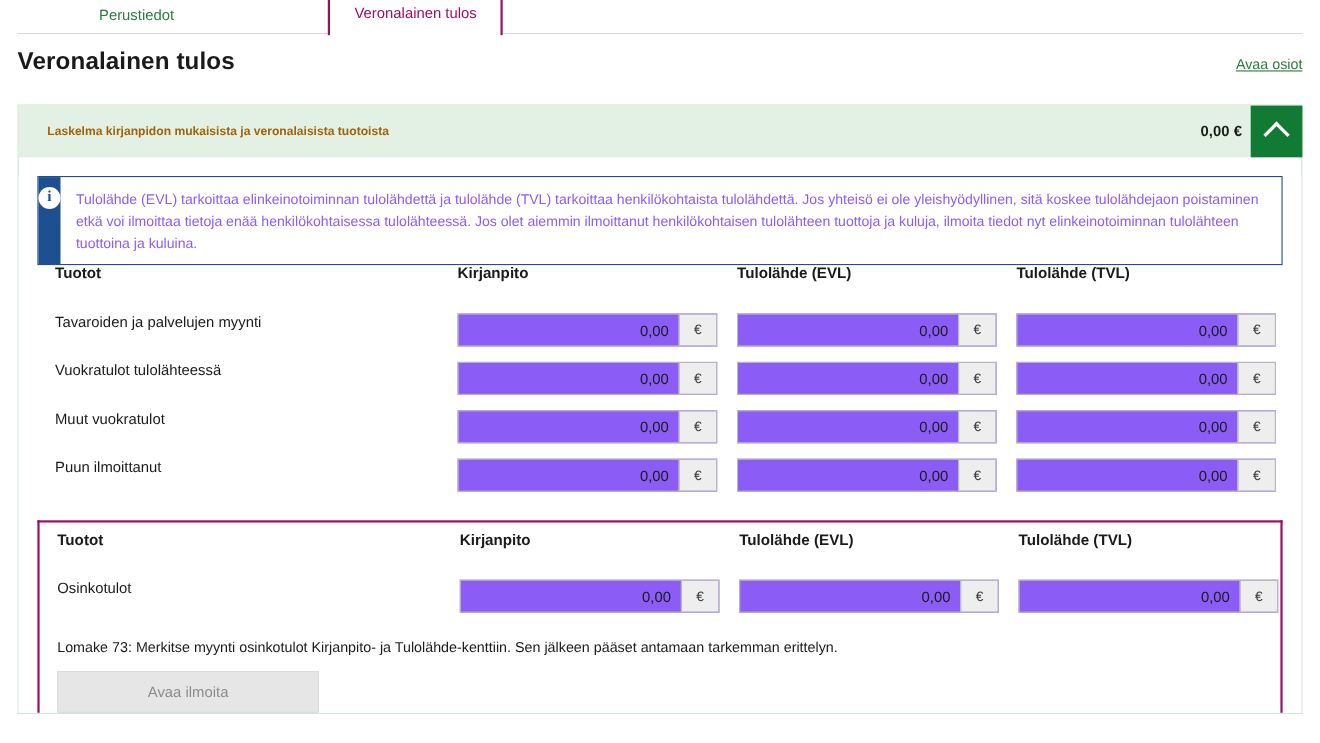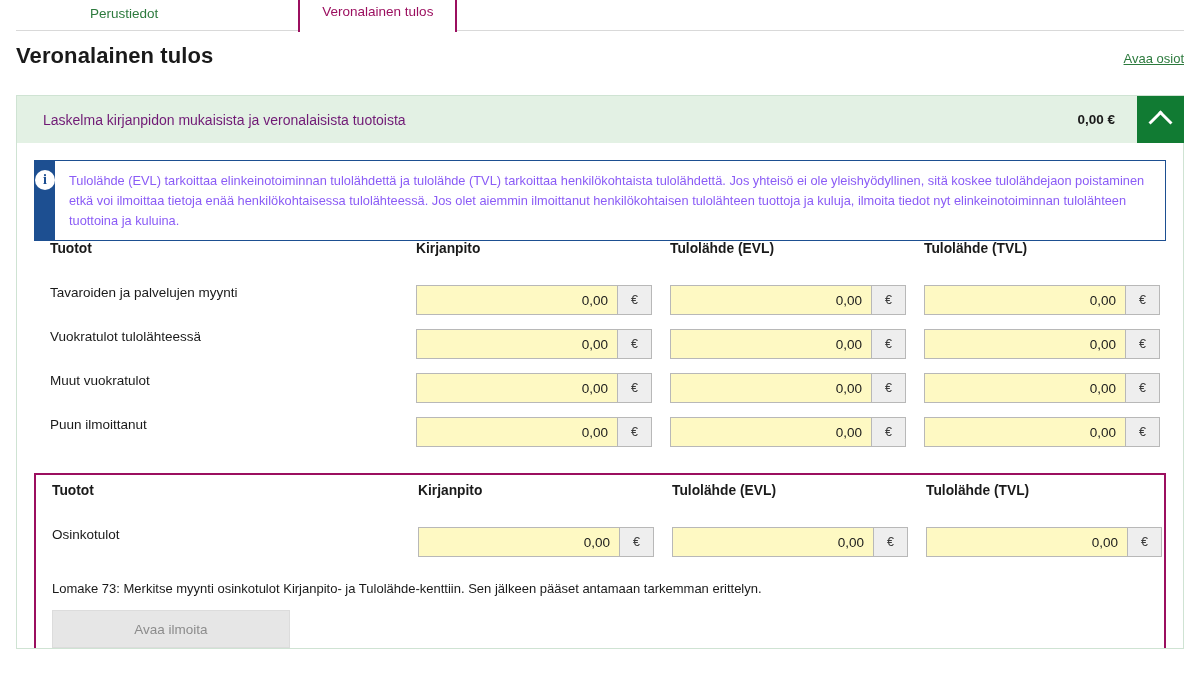--- a/index.html
+++ b/index.html
@@ -83,29 +83,29 @@
   .section-head {
     display: flex;
     align-items: center;
     background: #e3f1e4;
     height: 47px;
     padding-left: 26px;
     padding-right: 0;
   }
   .section-head-title {
     flex: 1;
-    font-size: 14px;
-    font-weight: normal;
-    color: #701a75;
+    font-size: 11px;
+    font-weight: bold;
+    color: #a16207;
   }
   .section-head-sum {
     font-size: 13.5px;
     font-weight: bold;
     color: #1a1a1a;
-    padding-right: 22px;
+    padding-right: 8px;
   }
   .collapse-btn {
     width: 47px;
     height: 47px;
     background: #117b33;
     border: none;
     display: flex;
     align-items: center;
     justify-content: center;
     cursor: pointer;
@@ -189,21 +189,21 @@
   .hdr .col-field { padding-left: 0; }
   .hdr-cell { font-weight: bold; font-size: 13.8px; }
 
   .data-row { height: 44px; }
 
   .field {
     display: flex;
     width: 236px;
     height: 30px;
     border: 1px solid #b8b8b8;
-    background: #fef9c3;
+    background: #8b5cf6;
   }
   .field input {
     flex: 1;
     border: none;
     outline: none;
     text-align: right;
     font-size: 13.5px;
     font-family: "Liberation Sans", sans-serif;
     color: #1a1a1a;
     padding: 0 9px;

